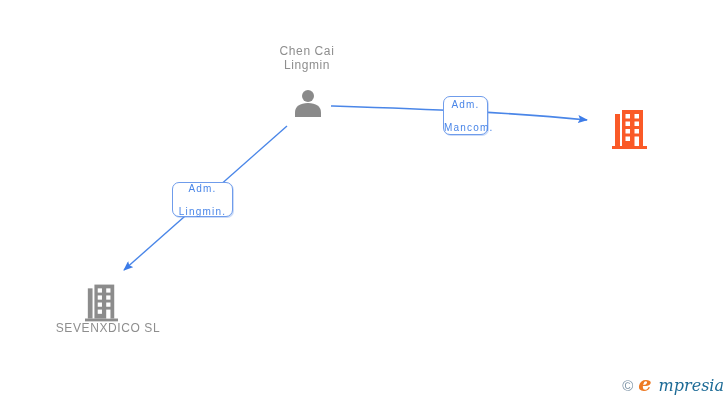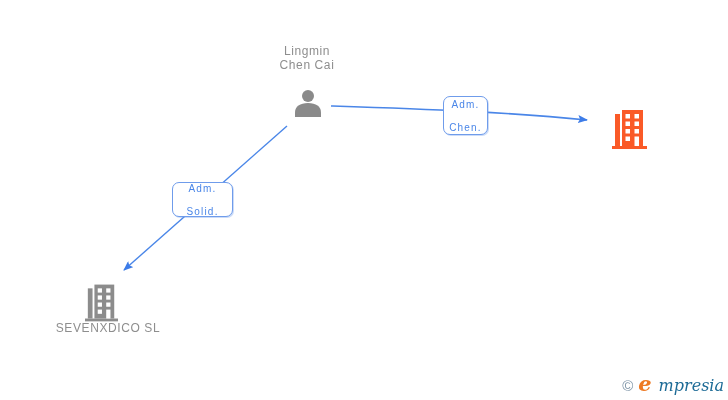--- a/index.html
+++ b/index.html
@@ -95,22 +95,22 @@
     <defs>
       <marker id="arrowBlue" viewBox="0 0 10 8" refX="9" refY="4" markerWidth="10" markerHeight="8" markerUnits="userSpaceOnUse" orient="auto">
         <path d="M0,0 L10,4 L0,8 L2,4 z" fill="#3d7ce8"></path>
       </marker>
     </defs>
     <path d="M 331 106 C 420 109, 510 112, 587 120" fill="none" stroke="#4a86e8" stroke-width="1.6" marker-end="url(#arrowBlue)"></path>
     <path d="M 287 126 L 124 270" fill="none" stroke="#4a86e8" stroke-width="1.4" marker-end="url(#arrowBlue)"></path>
   </svg>
 
   <div class="abs node-label" style="left:247px; top:44px; width:120px;">
+    <div>Chen Cai</div>
     <div>Lingmin</div>
-    <div>Chen Cai</div>
   </div>
   <div class="abs icon-wrap" style="left:294px; top:90px;">
     <svg width="28" height="27" viewBox="0 0 28 27">
       <circle cx="14" cy="6" r="6" fill="#8a8a8a"></circle>
       <path d="M1 27 v-4.5 c0 -6 5 -9.5 13 -9.5 s13 3.5 13 9.5 V27 z" fill="#8a8a8a"></path>
     </svg>
   </div>
 
   <div class="abs icon-wrap" style="left:612px; top:109px;">
     <svg width="35" height="40" viewBox="0 0 35 40">
@@ -150,25 +150,25 @@
         <rect x="22.5" y="27.5" width="4.5" height="9.5"></rect>
       </g>
     </svg>
   </div>
   <div class="abs node-label" style="left:48px; top:321px; width:120px;">
     <div>SEVENXDICO SL</div>
   </div>
 
   <div class="abs rel-box" style="left:443px; top:96px; width:45px; height:39px;">
     <div class="rel-line">Adm.</div>
-    <div class="rel-line">Chen.</div>
+    <div class="rel-line">Mancom.</div>
   </div>
   <div class="abs rel-box" style="left:172px; top:182px; width:61px; height:35px;">
     <div class="rel-line">Adm.</div>
-    <div class="rel-line">Solid.</div>
+    <div class="rel-line">Lingmin.</div>
   </div>
 
   <div class="brand">
     <span class="copy">©</span>
     <span><span class="brand-e">e</span><span class="brand-rest">mpresia</span></span>
   </div>
 
 </div>
 
 </body></html>

